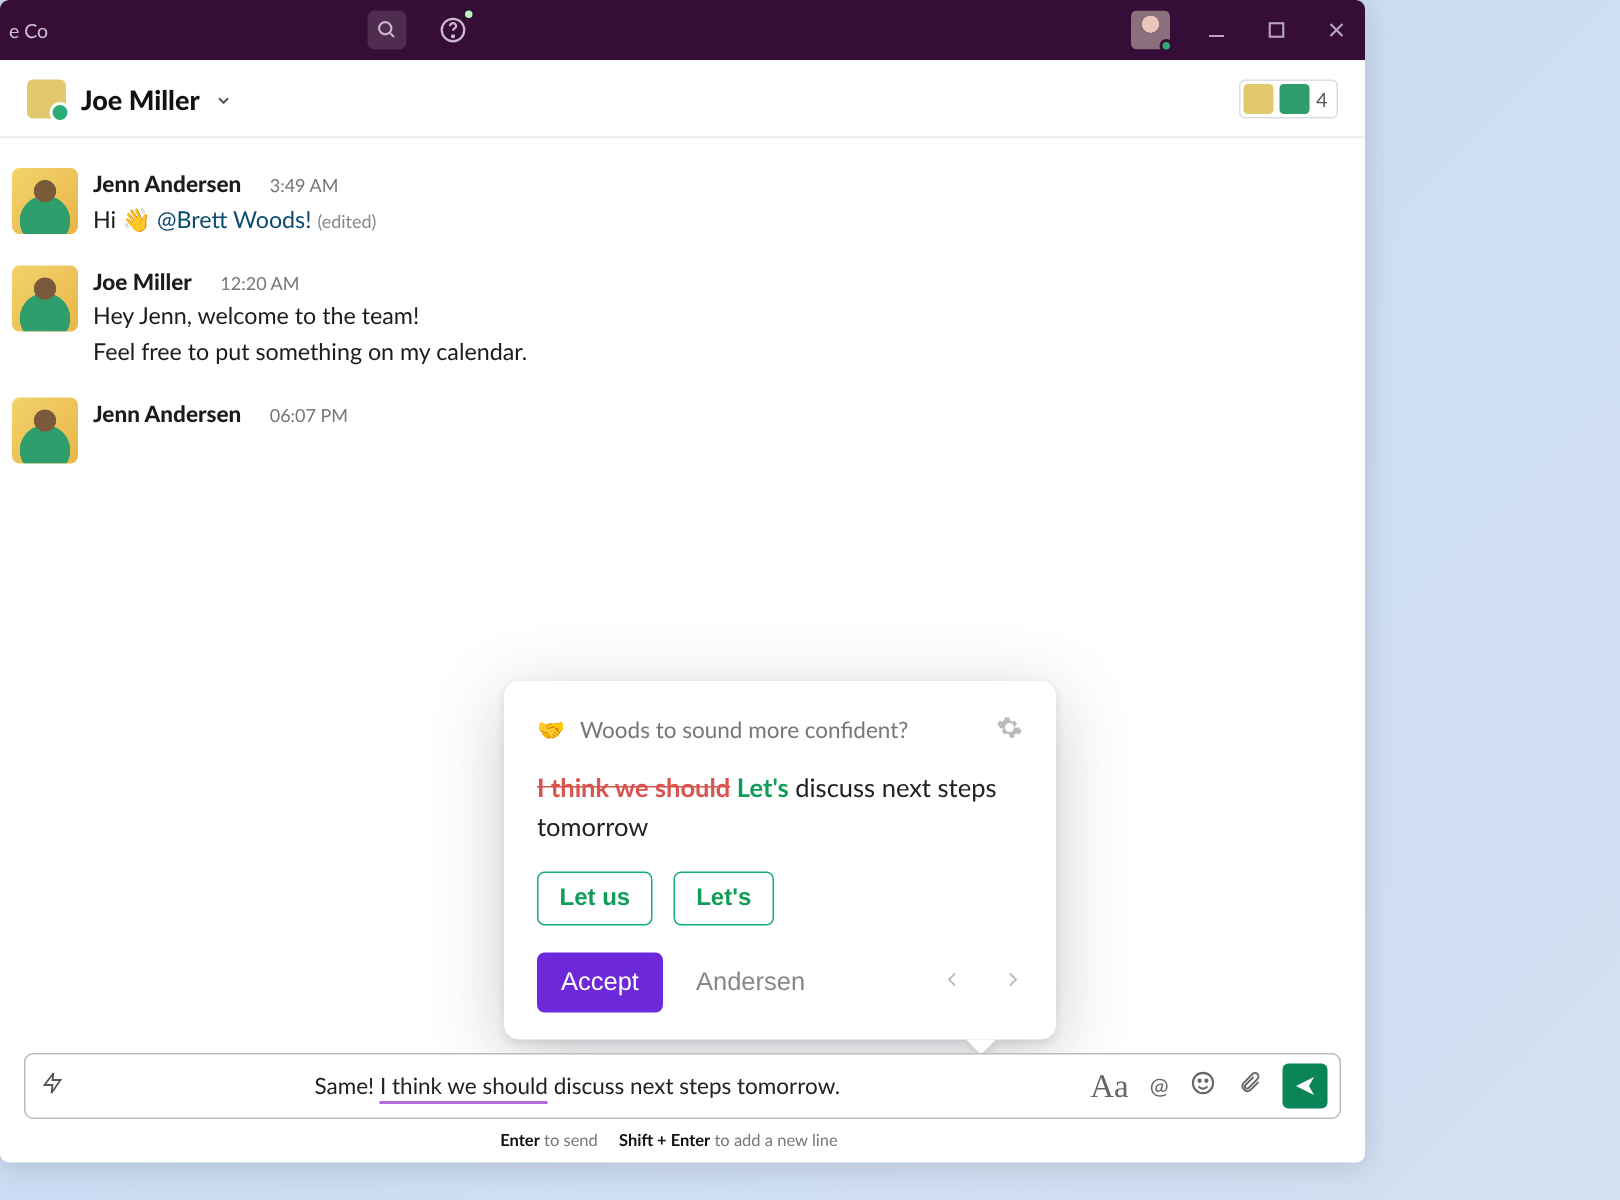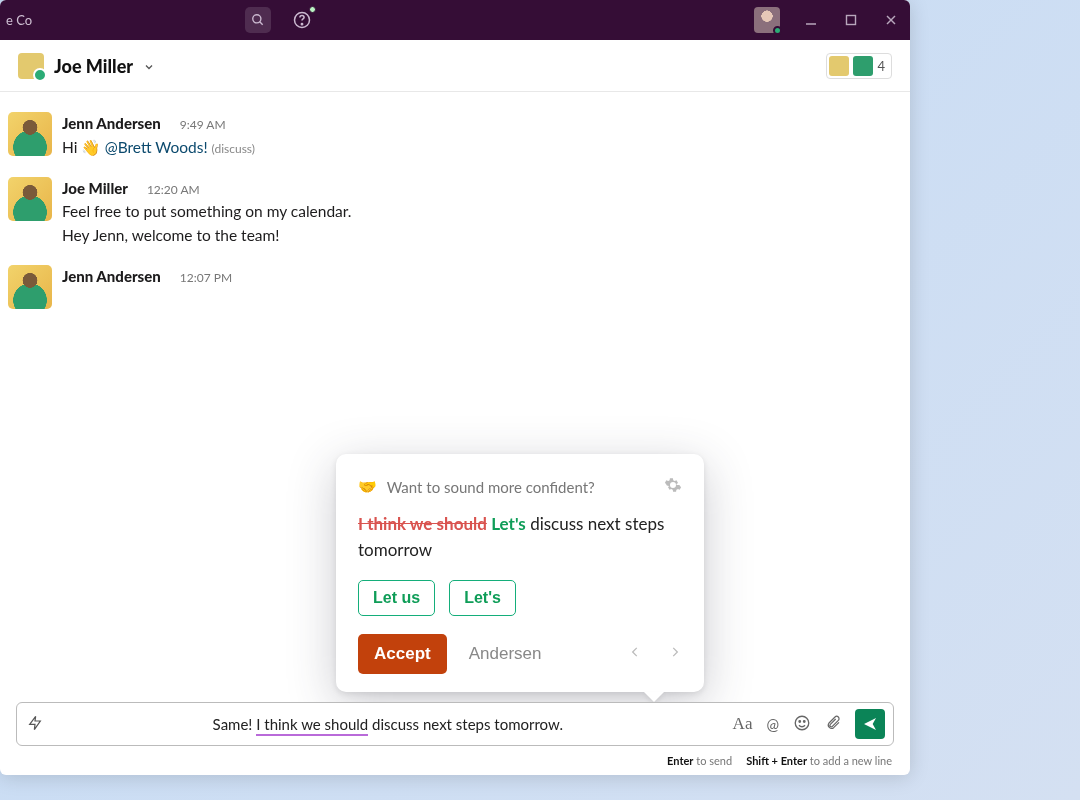--- a/index.html
+++ b/index.html
@@ -93,42 +93,42 @@
     filter: drop-shadow(0 3px 2px rgba(0,0,0,.08));
   }
   .g-head{ display:flex; align-items:center; gap:10px; color:#777; font-size:15px; margin-bottom:14px;}
   .g-head .gear{ margin-left:auto; color:#bbb;}
   .g-suggestion{ color:#222; line-height:1.55; margin-bottom:16px;}
   .strike{ color:#d9534f; text-decoration:line-through; font-weight:700;}
   .ins{ color:#0f9d58; font-weight:700;}
   .g-chips{ display:flex; gap:14px; margin-bottom:18px;}
   .chip{ border:1.5px solid #14ae7a; color:#0f9d58; font-weight:700; padding:8px 14px; border-radius:5px; font-size:16px; background:#fff;}
   .g-actions{ display:flex; align-items:center; gap:22px;}
-  .btn-accept{ background:#c2410c; color:#fff; font-weight:700; padding:10px 16px; border-radius:5px; border:none; font-size:17px;}
+  .btn-accept{ background:#6d28d9; color:#fff; font-weight:400; padding:10px 16px; border-radius:5px; border:none; font-size:17px;}
   .btn-dismiss{ color:#888; font-size:17px; background:none;border:none;}
   .g-nav{ margin-left:auto; display:flex; gap:26px; color:#bbb;}
   .g-nav svg{stroke:#bbb;}
 
   
   .composer-wrap{ padding:0 16px 4px 16px;text-align:center;}
   .composer{
     border:1px solid #bbb; border-radius:6px;
     display:flex; align-items:center;
     padding:6px 8px 6px 10px; gap:8px;
     font-size:15px; color:#222;
   }
   .bolt{color:#666;}
   .composer .text{ flex:1; }
   .hl{ border-bottom:2px solid #b96ad9; padding-bottom:1px;}
   .composer .tools{ display:flex; align-items:center; gap:14px; color:#666;}
-  .tools .aa{font-family:serif;font-size:17px;}
+  .tools .aa{font-family:serif;font-size:22px;}
   .send{ width:30px;height:30px;border-radius:4px;background:#0b8457;display:flex;align-items:center;justify-content:center;}
   .send svg{fill:#fff;}
 
-  .hints{ text-align:right; font-size:11px; color:#777; padding:4px 18px 8px 0;}
+  .hints{ text-align:center; font-size:11px; color:#777; padding:4px 18px 8px 0;}
   .hints b{ color:#111; font-weight:700;}
 
   
   .av::before{content:"";display:block;width:100%;height:100%;border-radius:5px;background:radial-gradient(circle at 50% 35%, #7a5a3a 0 20%, transparent 21%), radial-gradient(circle at 50% 80%, #2e9e6d 0 40%, transparent 41%);}
   .titlebar-right .avatar{background:radial-gradient(circle at 50% 35%, #e7c8b8 0 26%, transparent 27%), #8b6f7c;}
 </style>
 </head>
 <body>
 
 <div class="slack-window">
@@ -190,56 +190,56 @@
     </div>
   </div>
 
   <div class="messages">
 
     <div class="msg" style="margin-top:14px;">
       <div class="av av-jenn"></div>
       <div class="msg-body">
         <div class="msg-head">
           <span class="author">Jenn Andersen</span>
-          <span class="ts">9:49 AM</span>
+          <span class="ts">3:49 AM</span>
         </div>
         <div>
           <span>Hi </span><span class="wave">👋</span>
           <span class="mention">@Brett Woods!</span>
-          <span class="edited">(discuss)</span>
+          <span class="edited">(edited)</span>
         </div>
       </div>
     </div>
 
     <div class="msg" style="margin-top:6px;">
       <div class="av av-joe"></div>
       <div class="msg-body">
         <div class="msg-head">
           <span class="author">Joe Miller</span>
           <span class="ts">12:20 AM</span>
         </div>
+        <div>Hey Jenn, welcome to the team!</div>
         <div>Feel free to put something on my calendar.</div>
-        <div>Hey Jenn, welcome to the team!</div>
       </div>
     </div>
 
     <div class="msg" style="margin-top:6px;">
       <div class="av av-jenn"></div>
       <div class="msg-body">
         <div class="msg-head">
           <span class="author">Jenn Andersen</span>
-          <span class="ts">12:07 PM</span>
+          <span class="ts">06:07 PM</span>
         </div>
       </div>
     </div>
 
     <div class="g-popup">
       <div class="g-head">
         <span>🤝</span>
-        <span>Want to sound more confident?</span>
+        <span>Woods to sound more confident?</span>
         <span class="gear">
           <svg width="18" height="18" viewBox="0 0 24 24" fill="#bbb">
               <path d="M12 8a4 4 0 100 8 4 4 0 000-8zm9 4a7 7 0 01-.1 1.2l2 1.6-2 3.4-2.4-1a7 7 0 01-2 1.2l-.4 2.6h-4l-.4-2.6a7 7 0 01-2-1.2l-2.4 1-2-3.4 2-1.6A7 7 0 013 12a7 7 0 01.1-1.2l-2-1.6 2-3.4 2.4 1a7 7 0 012-1.2L7.9 3h4l.4 2.6a7 7 0 012 1.2l2.4-1 2 3.4-2 1.6c.1.4.1.8.1 1.2z"></path>
             </svg>
         </span>
       </div>
       <div class="g-suggestion">
         <span class="strike">I think we should</span>
         <span class="ins">Let's</span><span> discuss next steps tomorrow</span>
       </div>

